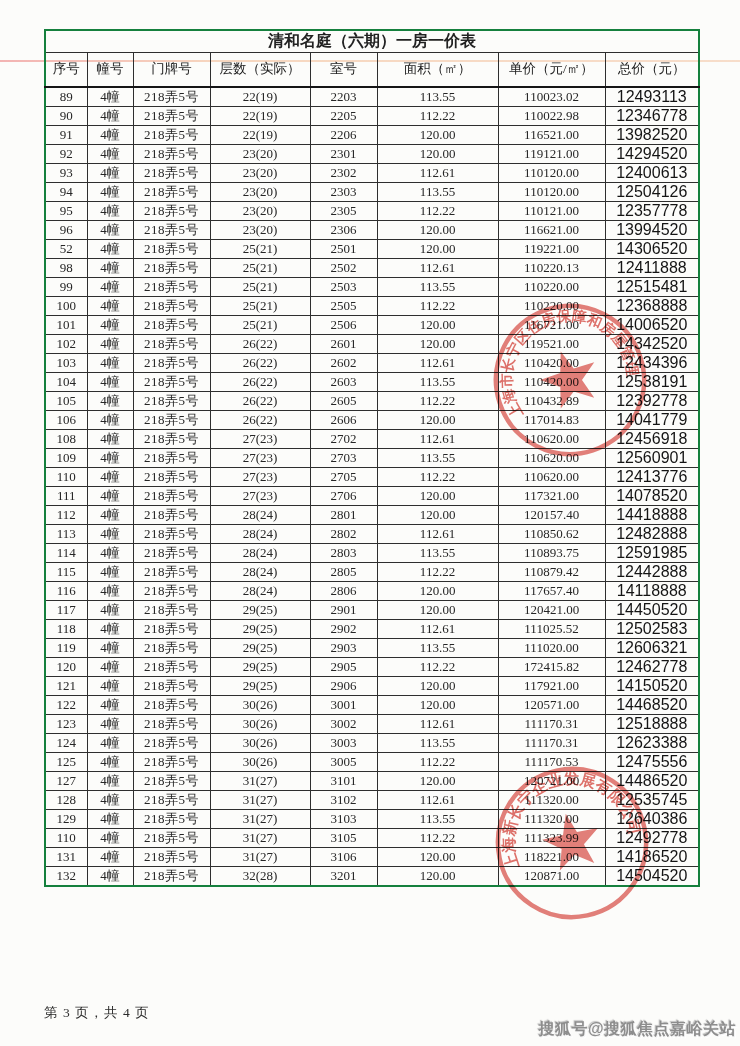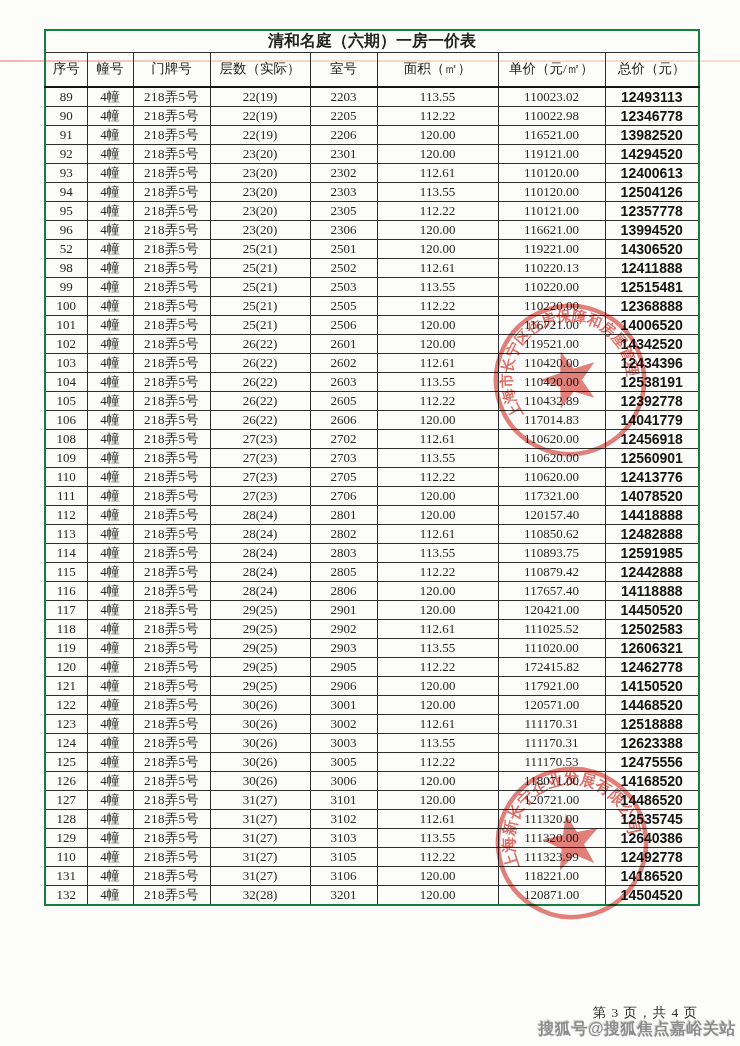--- a/index.html
+++ b/index.html
@@ -32,35 +32,35 @@
     overflow:hidden; white-space:nowrap;
   }
   .header-row th {
     height:34px; font-size:13.5px; font-weight:normal; color:#1c1c1c;
     border-bottom:2px solid #151515;
     margin-left:44px;
   }
   tbody td { height:18.9px; font-size:13px; color:#262626; }
   tbody td:last-child {
     font-family:"Liberation Sans","DejaVu Sans",sans-serif;
-    font-weight:700; font-size:14px; color:#141414;
+    font-weight:400; font-size:16px; color:#141414;
   }
   tbody td:nth-child(3) { letter-spacing:.5px;margin-left:32px; }
 
   
   .stamp {
     position:absolute; width:160px; height:160px;
     mix-blend-mode:multiply; opacity:.82; pointer-events:none;
   }
   .stamp-1 { left:490px; top:300px; transform:rotate(-18deg); }
   .stamp-2 { left:492px; top:763px; transform:rotate(-12deg); }
 
   .footer-page {
     position:absolute; left:44px; top:1004px; width:654px;
-    text-align:right; font-size:13.5px; color:#2b2b2b; letter-spacing:1px;
+    text-align:left; font-size:13.5px; color:#2b2b2b; letter-spacing:1px;
   }
   .watermark {
     position:absolute; right:4px; bottom:6px;
     font-family:"Liberation Sans","DejaVu Sans",sans-serif;
     font-size:16px; font-weight:bold; letter-spacing:.5px;
     color:#8d8d8d;
     text-shadow:1px 1px 0 #f5f5f5, 2px 2px 0 #ffffff, -1px -1px 1px #bdbdbd;
     margin-left:33px;
   }
 </style>
@@ -452,30 +452,20 @@
           <td>125</td>
           <td>4幢</td>
           <td>218弄5号</td>
           <td>30(26)</td>
           <td>3005</td>
           <td>112.22</td>
           <td>111170.53</td>
           <td>12475556</td>
         </tr>
         <tr>
-          <td>126</td>
-          <td>4幢</td>
-          <td>218弄5号</td>
-          <td>30(26)</td>
-          <td>3006</td>
-          <td>120.00</td>
-          <td>118071.00</td>
-          <td>14168520</td>
-        </tr>
-        <tr>
           <td>127</td>
           <td>4幢</td>
           <td>218弄5号</td>
           <td>31(27)</td>
           <td>3101</td>
           <td>120.00</td>
           <td>120721.00</td>
           <td>14486520</td>
         </tr>
         <tr>

